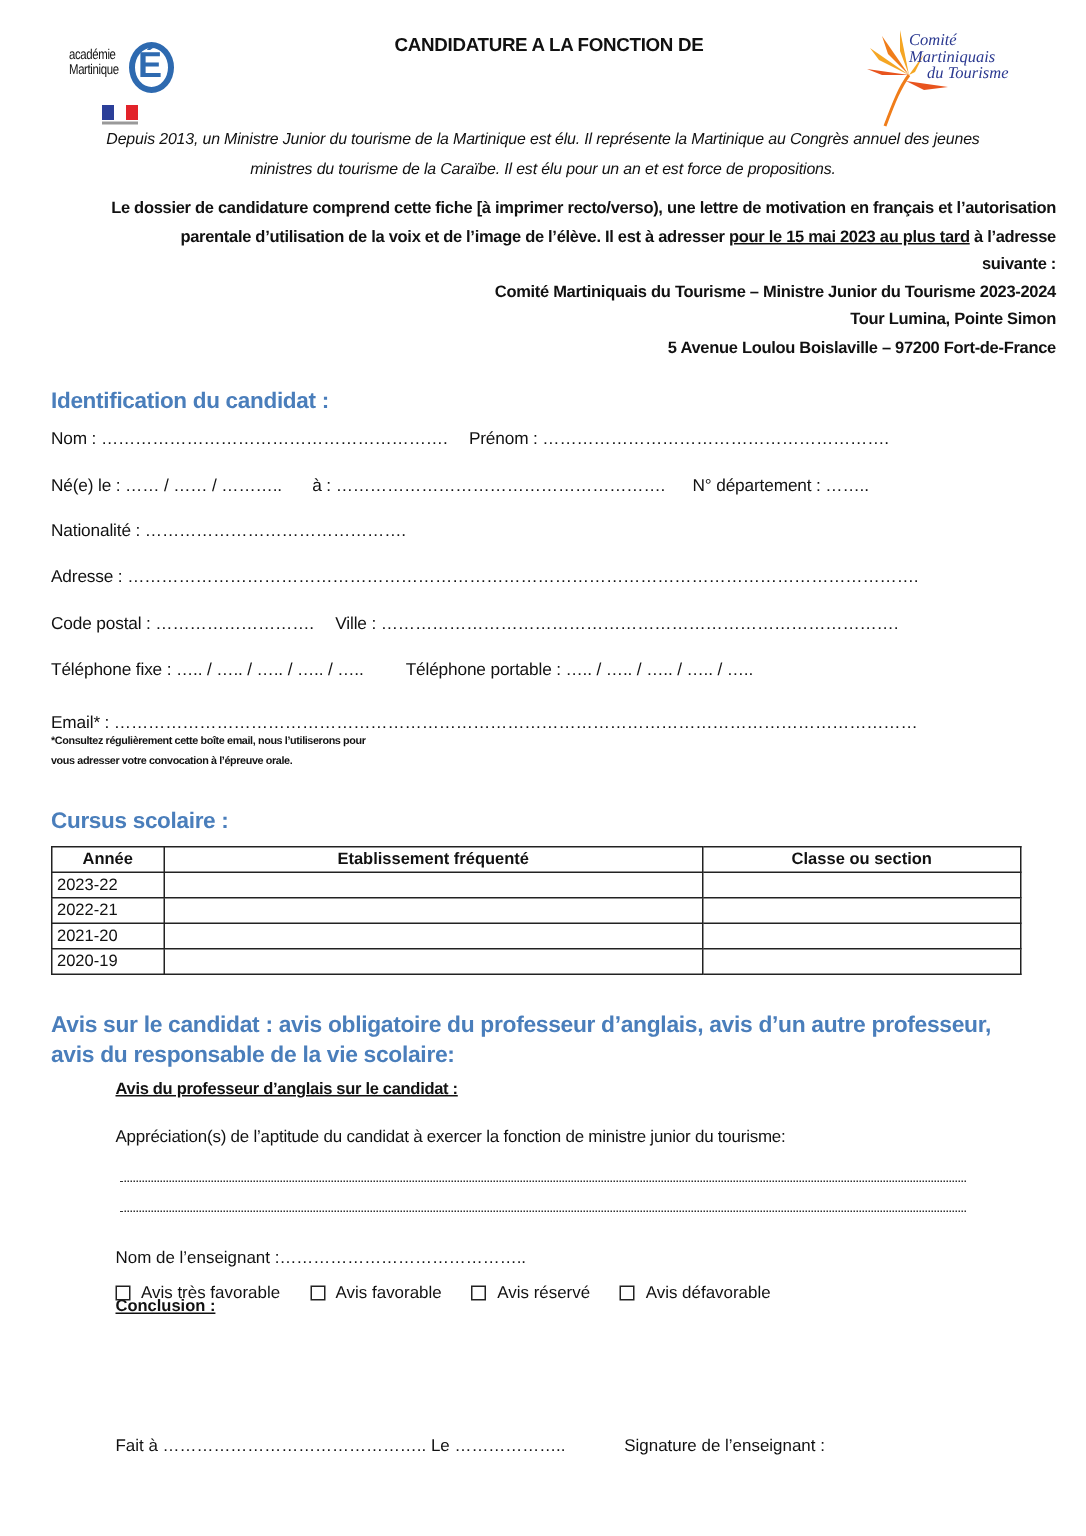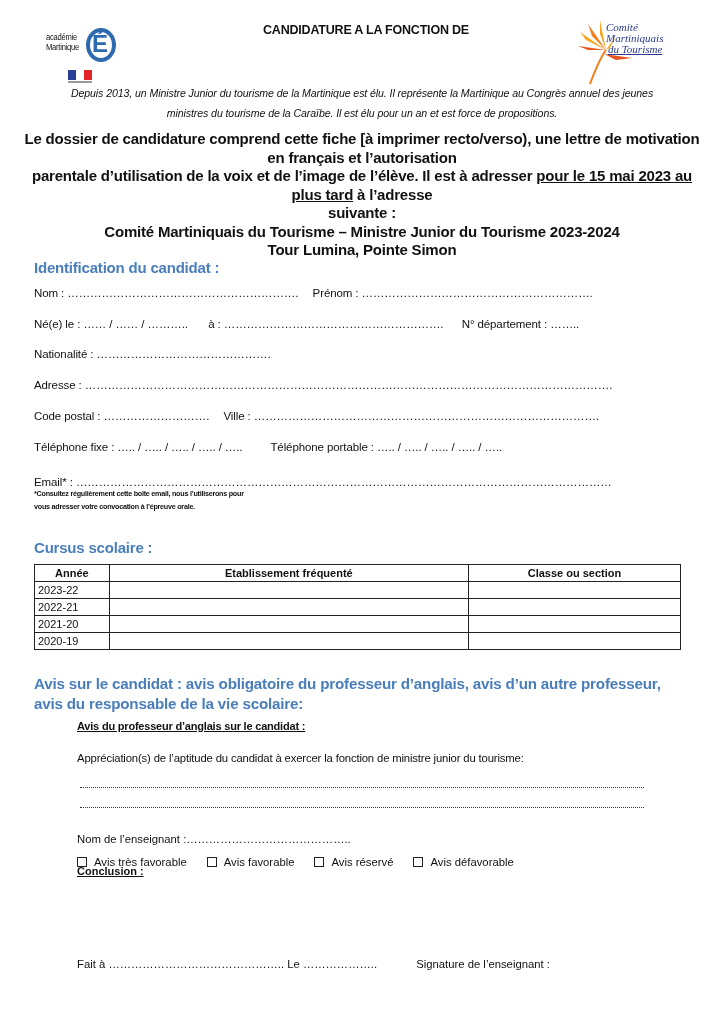--- a/index.html
+++ b/index.html
@@ -13,24 +13,24 @@
   .logo-left { left: 44px; top: 18px; width: 80px; height: 70px; }
   .logo-left .txt { position: absolute; left: 2px; top: 14px; font-family: "Liberation Sans", sans-serif; font-size: 9.5px; line-height: 10px; color: #111; transform: scaleX(0.8); transform-origin: left top; letter-spacing: -0.3px; }
   .logo-left .circ { position: absolute; left: 42px; top: 10px; width: 30px; height: 34px; border: 4px solid #2e6ab0; border-radius: 50%; }
   .logo-left .e { position: absolute; left: 48px; top: 12px; font-size: 24px; font-weight: bold; color: #2e6ab0; line-height: 28px; }
   .logo-left .flag { position: absolute; left: 24px; top: 52px; width: 24px; height: 10px; display: flex; }
   .logo-left .flag span { flex: 1; }
   .logo-left .flagline { position: absolute; left: 24px; top: 63px; width: 24px; height: 2px; background: #999; }
 
   .logo-right { left: 576px; top: 18px; width: 104px; height: 68px; }
   .logo-right .brand { position: absolute; left: 30px; top: 4px; font-family: "Liberation Serif", serif; font-style: italic; font-size: 11px; line-height: 11px; color: #2b3990; }
-  .logo-right .brand div:nth-child(3) { padding-left: 2px; text-decoration: underline; }
+  .logo-right .brand div:nth-child(3) { padding-left: 12px; }
 
   .intro { left: 20px; top: 83px; width: 684px; text-align: center; font-style: italic; font-size: 10.6px; line-height: 20px; letter-spacing: -0.1px; }
-  .dossier { left: 20px; top: 130px; width: 684px; text-align: center; font-weight: bold; font-size: 15px; line-height: 18.5px; letter-spacing: -0.2px; }
+  .dossier { left: 20px; top: 130px; width: 684px; text-align: right; font-weight: bold; font-size: 11px; line-height: 18.5px; letter-spacing: -0.2px; }
   .dossier .u { text-decoration: underline; }
 
   
   .section-title { color: #4a7ebb; font-weight: bold; font-size: 15px; letter-spacing: -0.2px; }
 
   .field-row { left: 34px; font-size: 11.5px; white-space: nowrap; letter-spacing: -0.1px; }
   .field-row .gap { display: inline-block; }
 
   .note { left: 34px; top: 487px; font-weight: bold; font-size: 7.2px; line-height: 13px; letter-spacing: -0.25px; }
 
@@ -93,20 +93,21 @@
   <div>Depuis 2013, un Ministre Junior du tourisme de la Martinique est élu. Il représente la Martinique au Congrès annuel des jeunes</div>
   <div>ministres du tourisme de la Caraïbe. Il est élu pour un an et est force de propositions.</div>
 </div>
 
 <div class="abs dossier">
   <div>Le dossier de candidature comprend cette fiche [à imprimer recto/verso), une lettre de motivation en français et l’autorisation</div>
   <div><span>parentale d’utilisation de la voix et de l’image de l’élève. Il est à adresser </span><span class="u">pour le 15 mai 2023 au plus tard</span><span> à l’adresse</span></div>
   <div>suivante :</div>
   <div>Comité Martiniquais du Tourisme – Ministre Junior du Tourisme 2023-2024</div>
   <div>Tour Lumina, Pointe Simon</div>
+  <div>5 Avenue Loulou Boislaville – 97200 Fort-de-France</div>
 </div>
 
 <div class="abs section-title" style="left:34px;top:259px;">Identification du candidat :</div>
 
 <div class="abs field-row" style="top:287px;">
   <span>Nom : …………………………………………………….</span>
   <span class="gap" style="width:8px"></span>
   <span>Prénom : …………………………………………………….</span>
 </div>
 

